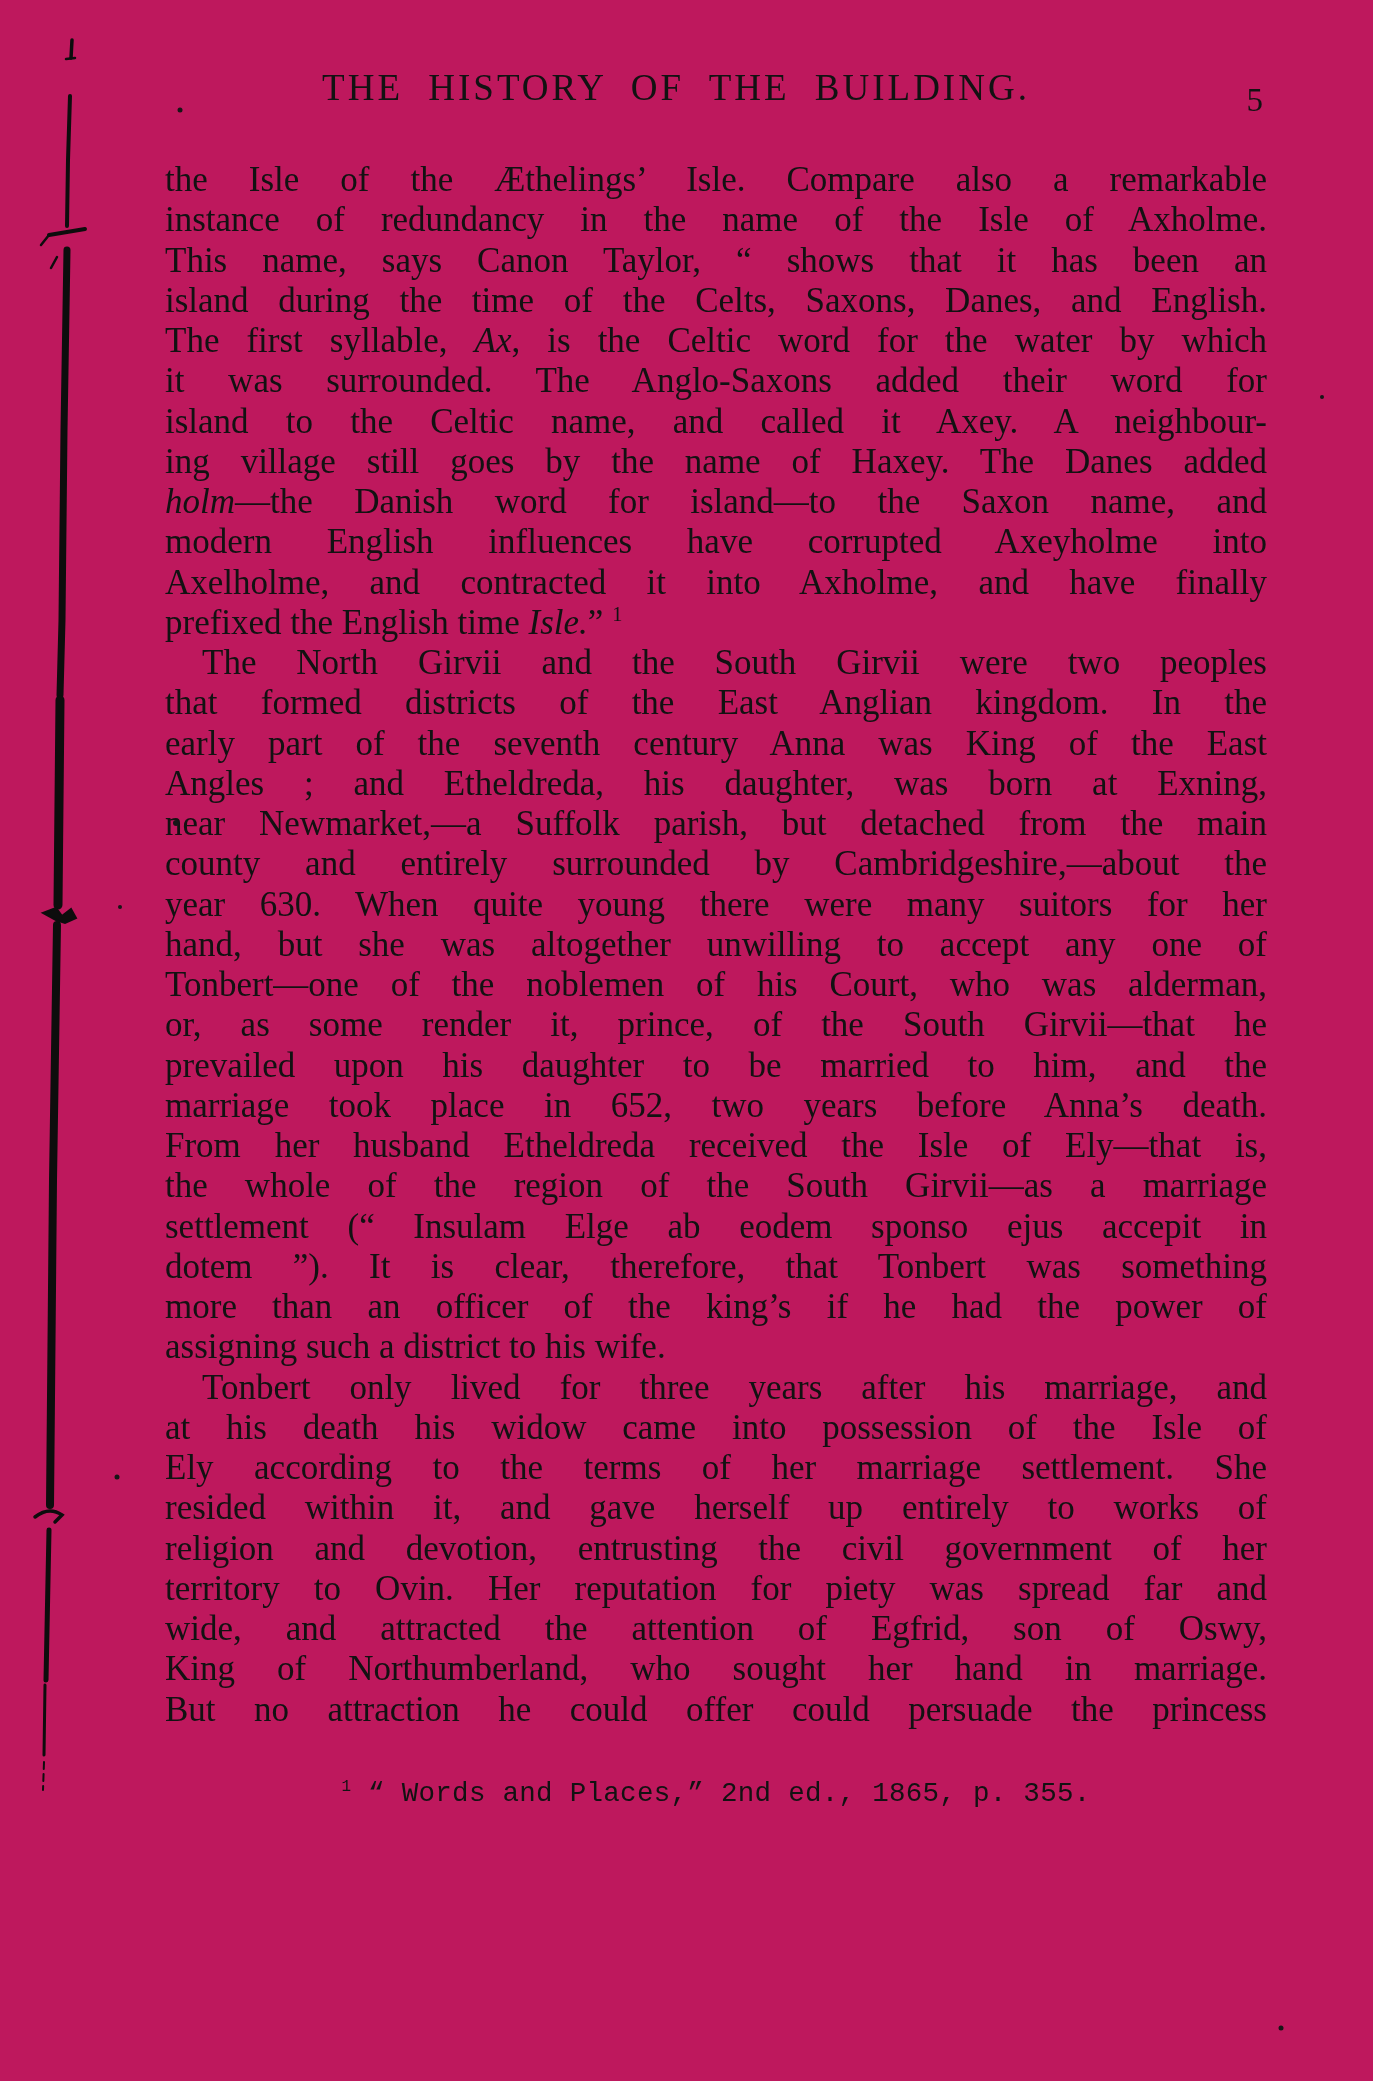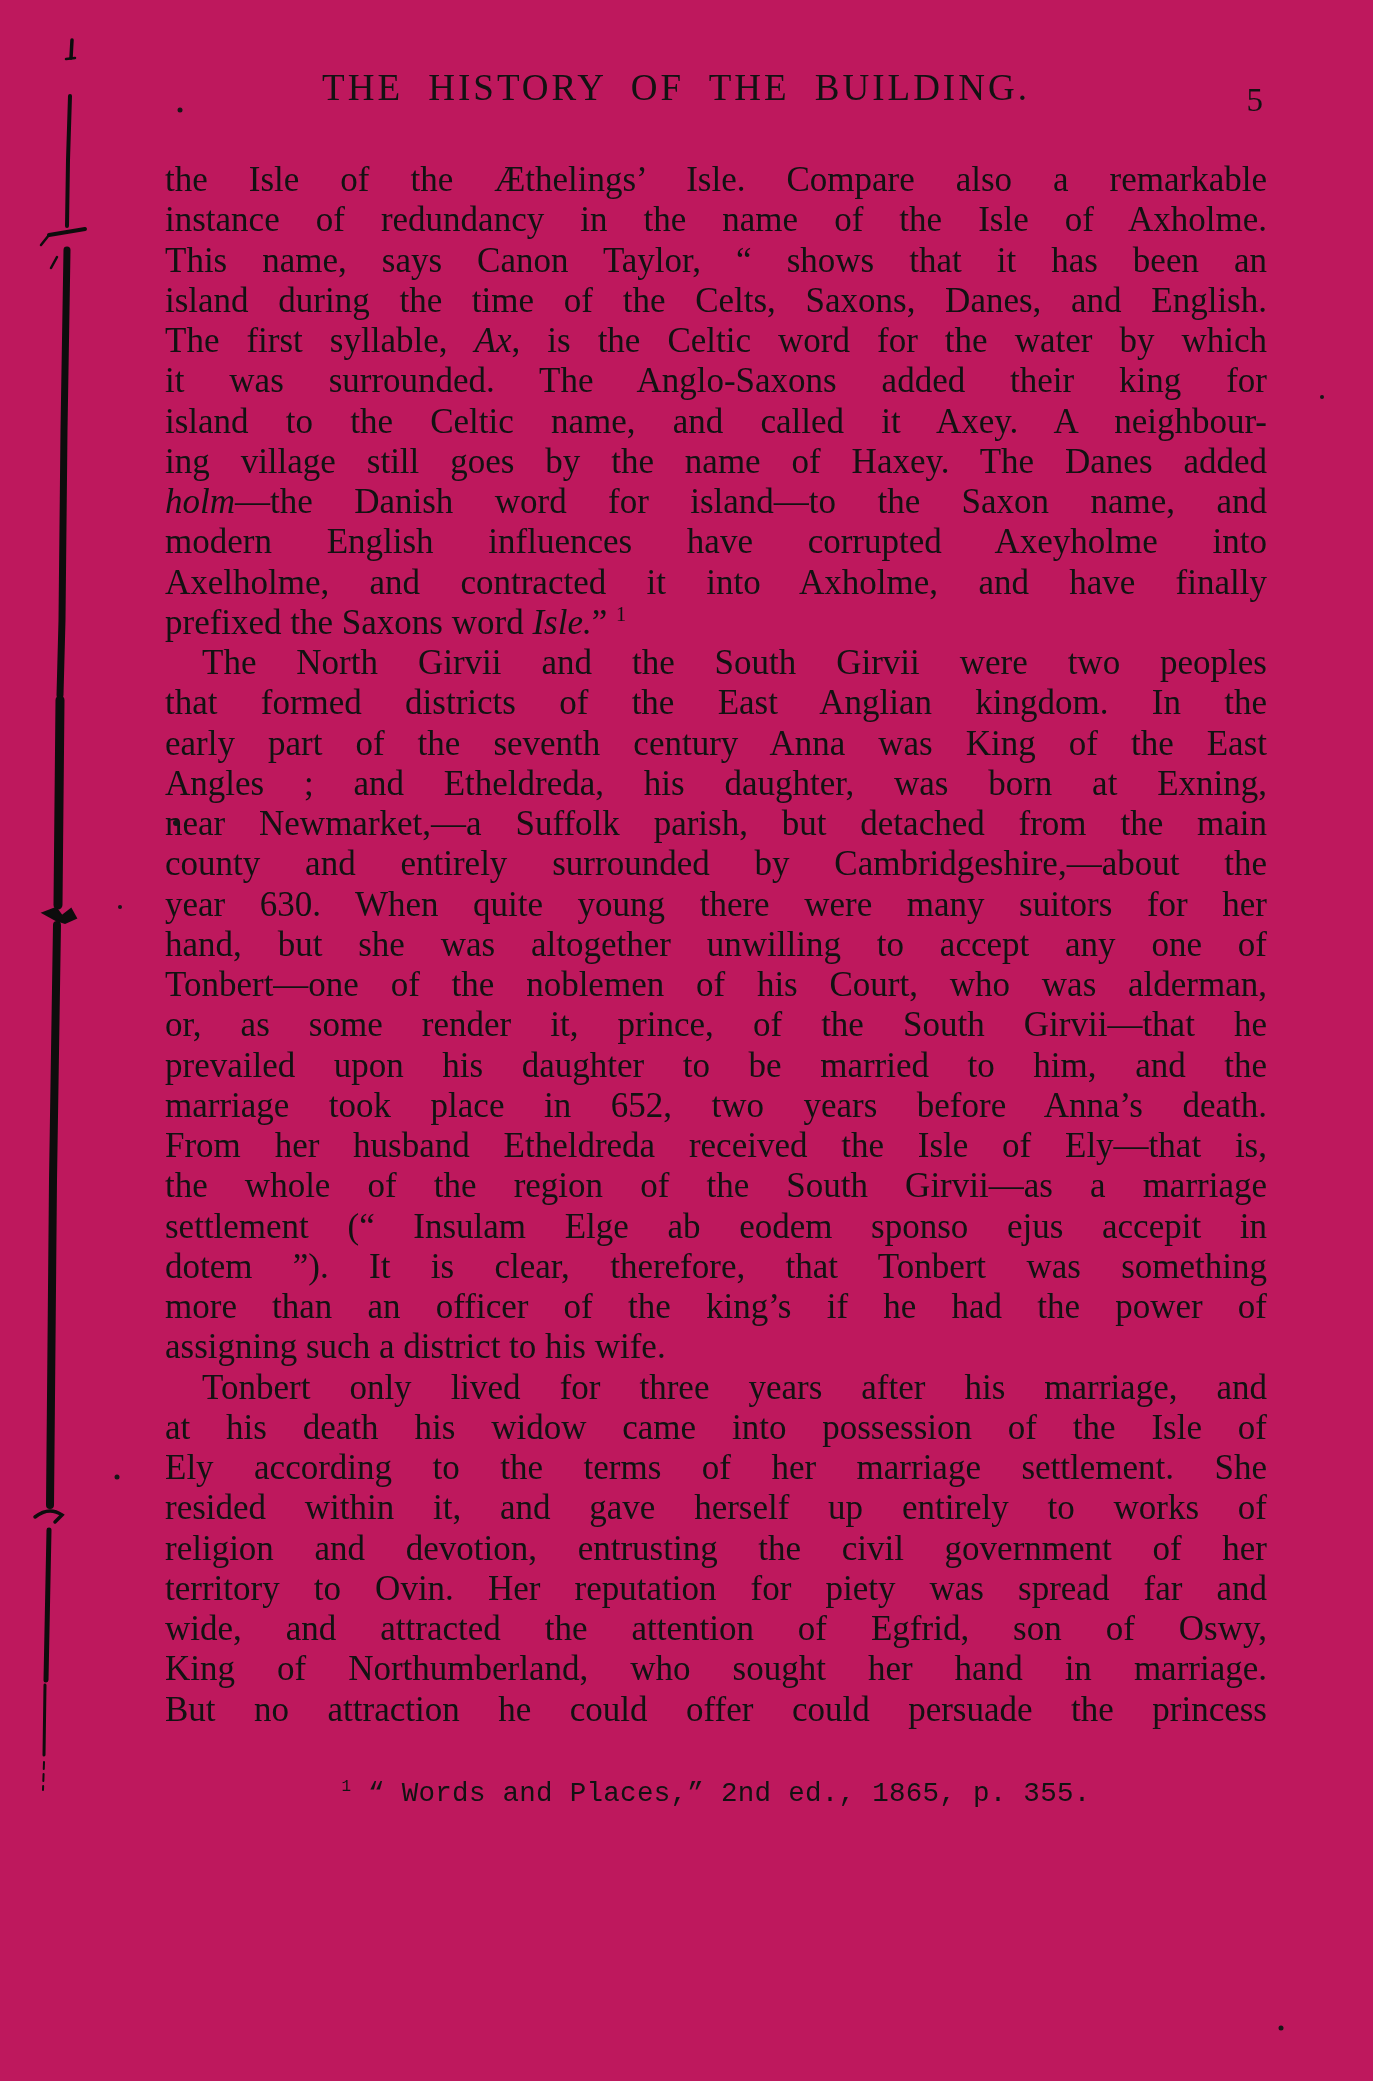--- a/index.html
+++ b/index.html
@@ -57,27 +57,27 @@
     <div class="head-title">THE HISTORY OF THE BUILDING.</div>
     <div class="page-num">5</div>
   </div>
 
   <div class="text-block">
       <div class="line"><span>the Isle of the Æthelings’ Isle.  Compare also a remarkable</span></div>
       <div class="line"><span>instance of redundancy in the name of the Isle of Axholme.</span></div>
       <div class="line"><span>This name, says Canon Taylor, “ shows that it has been an</span></div>
       <div class="line"><span>island during the time of the Celts, Saxons, Danes, and English.</span></div>
       <div class="line"><span>The first syllable, </span><i>Ax</i><span>, is the Celtic word for the water by which</span></div>
-      <div class="line"><span>it was surrounded.  The Anglo-Saxons added their king for</span></div>
+      <div class="line"><span>it was surrounded.  The Anglo-Saxons added their word for</span></div>
       <div class="line"><span>island to the Celtic name, and called it Axey.  A neighbour-</span></div>
       <div class="line"><span>ing village still goes by the name of Haxey.  The Danes added</span></div>
       <div class="line"><i>holm</i><span>—the Danish word for island—to the Saxon name, and</span></div>
       <div class="line"><span>modern English influences have corrupted Axeyholme into</span></div>
       <div class="line"><span>Axelholme, and contracted it into Axholme, and have finally</span></div>
-      <div class="line last"><span>prefixed the Saxons word </span><i>Isle.</i><span>” </span><sup>1</sup></div>
+      <div class="line last"><span>prefixed the English time </span><i>Isle.</i><span>” </span><sup>1</sup></div>
       <div class="line indent"><span>The North Girvii and the South Girvii were two peoples</span></div>
       <div class="line"><span>that formed districts of the East Anglian kingdom.  In the</span></div>
       <div class="line"><span>early part of the seventh century Anna was King of the East</span></div>
       <div class="line"><span>Angles ; and Etheldreda, his daughter, was born at Exning,</span></div>
       <div class="line"><span>near Newmarket,—a Suffolk parish, but detached from the main</span></div>
       <div class="line"><span>county and entirely surrounded by Cambridgeshire,—about the</span></div>
       <div class="line"><span>year 630.  When quite young there were many suitors for her</span></div>
       <div class="line"><span>hand, but she was altogether unwilling to accept any one of</span></div>
       <div class="line"><span>Tonbert—one of the noblemen of his Court, who was alderman,</span></div>
       <div class="line"><span>or, as some render it, prince, of the South Girvii—that he</span></div>

